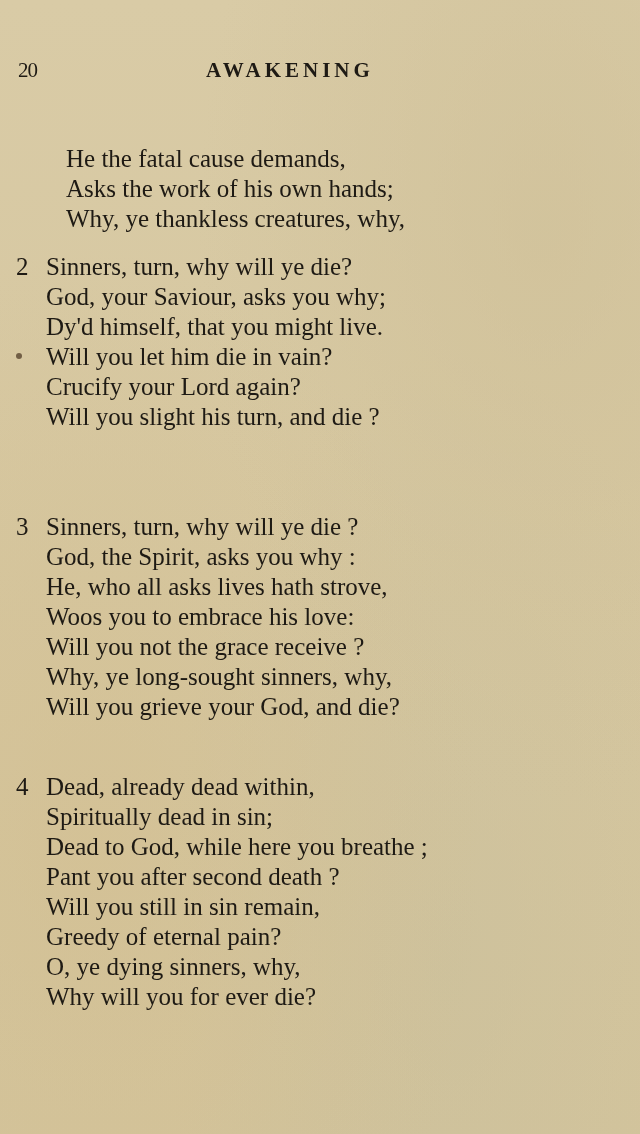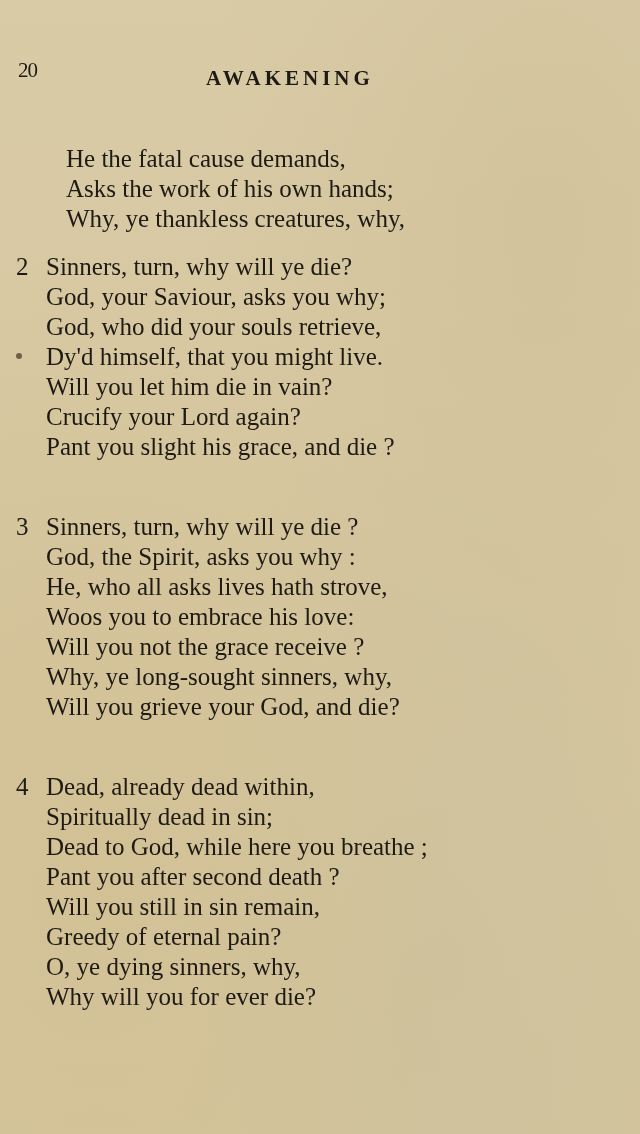--- a/index.html
+++ b/index.html
@@ -36,21 +36,21 @@
     .page-number {
       position: absolute;
       left: 18px;
       top: 0;
       font-size: 21px;
       letter-spacing: -1px;
     }
     .running-head {
       position: absolute;
       left: 206px;
-      top: 8px;
+      top: 0;
       font-size: 21px;
       font-weight: bold;
       letter-spacing: 4px;
     }
     .stanza {
       position: absolute;
       left: 0;
       width: 640px;
     }
     .line {
@@ -89,25 +89,24 @@
     <div class="line">Asks the work of his own hands;</div>
     <div class="line">Why, ye thankless creatures, why,</div>
   </div>
 
   <div class="stanza" style="top:252px;">
     <div class="line">
       <span class="stanza-number">2</span>
       <span>Sinners, turn, why will ye die?</span>
     </div>
     <div class="line">God, your Saviour, asks you why;</div>
-    <div class="line">God, who did your souls retrieve,</div>
     <div class="line">Dy'd himself, that you might live.</div>
     <div class="line">Will you let him die in vain?</div>
     <div class="line">Crucify your Lord again?</div>
-    <div class="line">Pant you slight his grace, and die ?</div>
+    <div class="line">Will you slight his turn, and die ?</div>
   </div>
 
   <div class="stanza" style="top:512px;">
     <div class="line">
       <span class="stanza-number">3</span>
       <span>Sinners, turn, why will ye die ?</span>
     </div>
     <div class="line">God, the Spirit, asks you why :</div>
     <div class="line">He, who all asks lives hath strove,</div>
     <div class="line">Woos you to embrace his love:</div>

